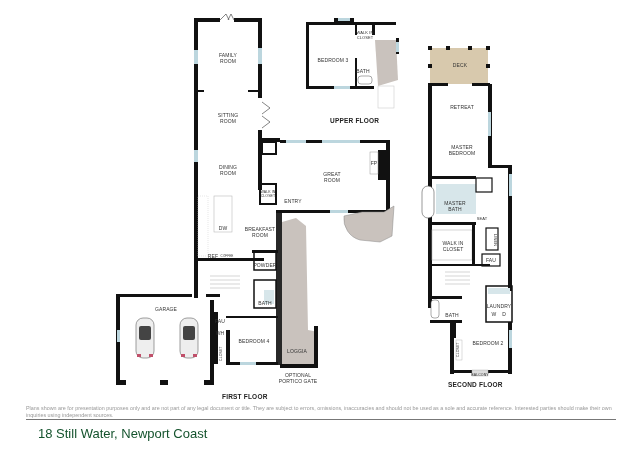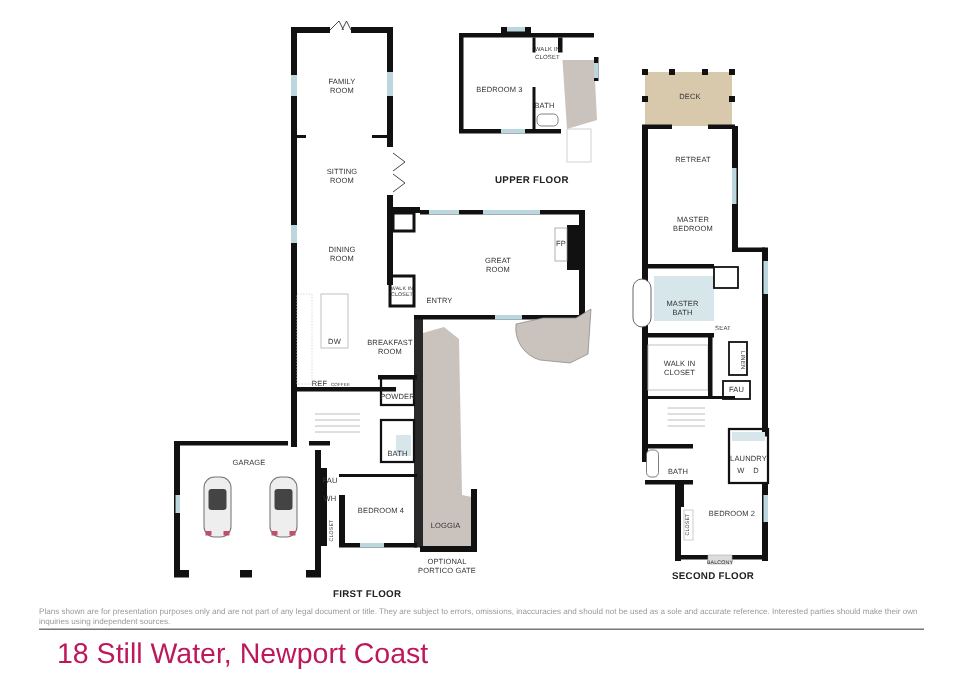--- a/index.html
+++ b/index.html
@@ -1,21 +1,21 @@
 <!DOCTYPE html>
 <html><head>
 <meta charset="utf-8">
 <style>
   html,body{margin:0;padding:0;background:#fff;}
   body{width:640px;height:452px;position:relative;overflow:hidden;font-family:"Liberation Sans",sans-serif;}
   .lbl{position:absolute;font-size:5px;color:#333;text-align:center;line-height:6px;letter-spacing:0.1px;white-space:pre-line;}
   .floorlbl{position:absolute;font-size:6.5px;font-weight:bold;color:#222;letter-spacing:0.2px;}
   .disclaimer{position:absolute;left:26px;top:405px;width:600px;font-size:5.4px;color:#999;line-height:6.5px;}
   .rule{position:absolute;left:26px;top:419px;width:590px;height:1px;background:#777;}
-  .address{position:absolute;left:38px;top:426px;font-size:19px;color:#be185d;}
+  .address{position:absolute;left:38px;top:426px;font-size:13px;color:#14532d;}
   svg{position:absolute;left:0;top:0;}
 </style>
 </head>
 <body>
 
 <svg width="640" height="452" viewBox="0 0 640 452">
 
   <path d="M282 222 L296 218 L306 226 L308 330 L318 332 L318 366 L282 366 Z" fill="#c9c2bd"></path>
 
   <rect x="194" y="18" width="4" height="245" fill="#111"></rect>

